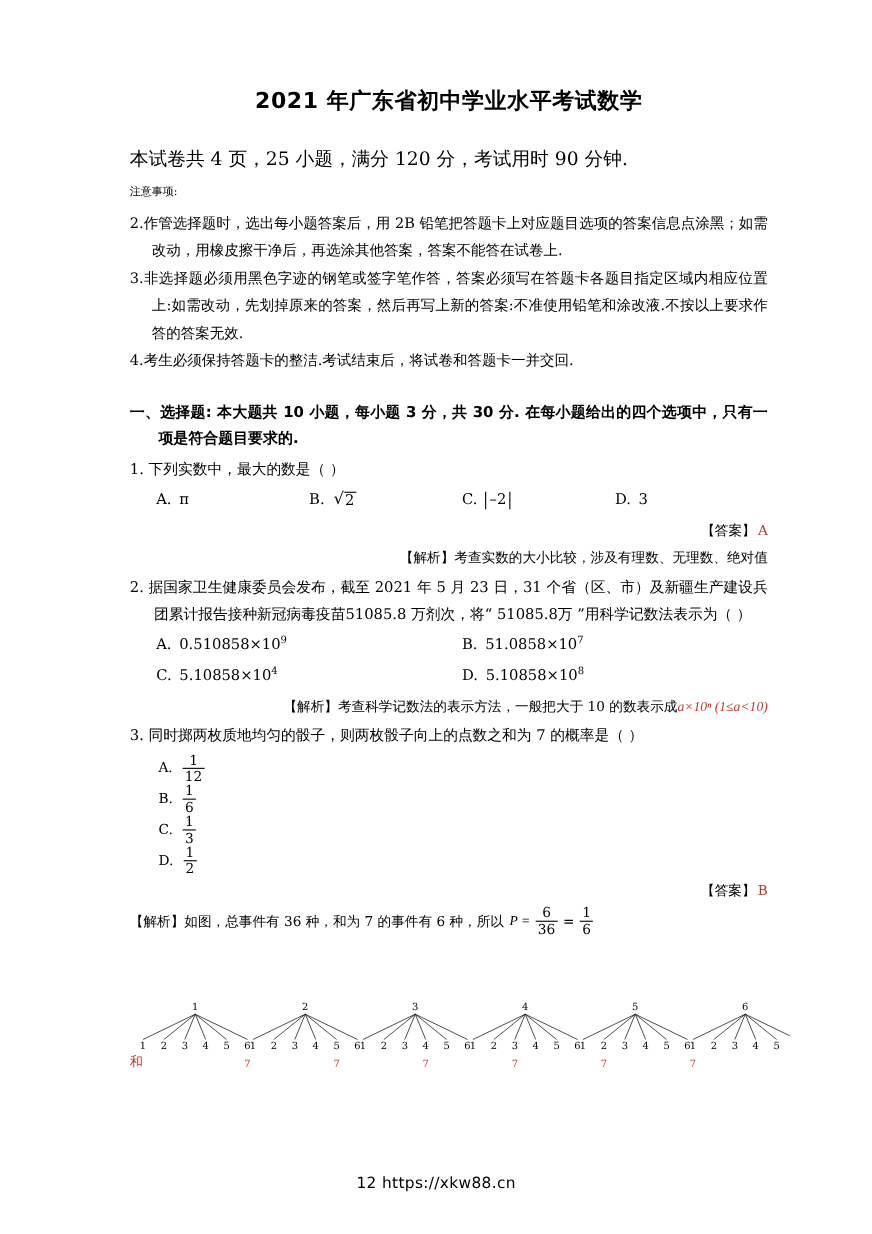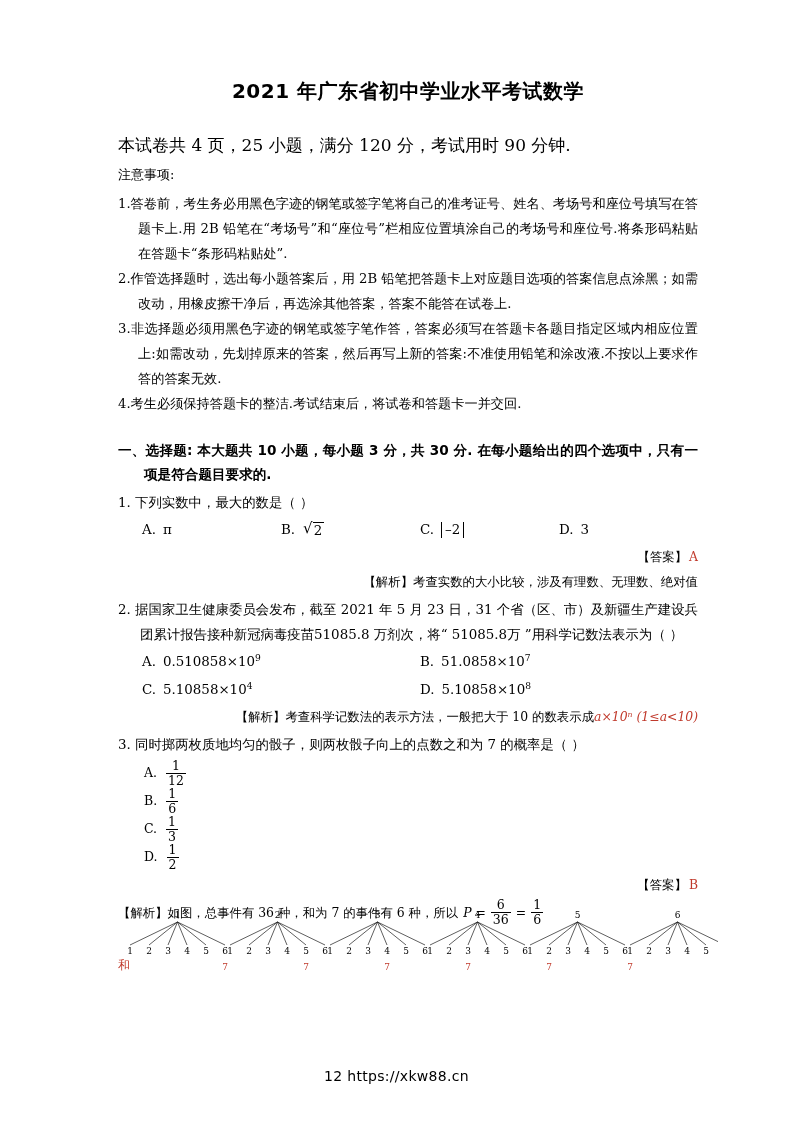--- a/index.html
+++ b/index.html
@@ -34,21 +34,21 @@
     letter-spacing: 0.5px;
     margin: 0 0 28px 0;
     font-family: "DejaVu Sans", "Liberation Sans", sans-serif;
   }
   .para {
     font-size: 17px;
     line-height: 24px;
     margin: 0 0 6px 0;
   }
   .notice-label {
-    font-size: 13px;
+    font-size: 10px;
     line-height: 24px;
     margin: 0 0 4px 0;
   }
   .notice-item {
     font-size: 13.2px;
     line-height: 25px;
     margin: 0;
     padding-left: 20px;
     text-indent: -20px;
     text-align: justify;
@@ -124,21 +124,21 @@
     line-height: 1.15;
   }
   .absbar {
     display: inline-block;
     border-left: 1px solid #000;
     border-right: 1px solid #000;
     padding: 0 3px;
     line-height: 1.25;
   }
   sup { font-size: 0.68em; vertical-align: super; line-height: 0; }
-  .ital { font-style: italic; }
+  .ital { font-style: italic; font-family: Liberation Serif, serif; }
   .tree-area {
     position: absolute;
     left: 118px;
     top: 902px;
     width: 600px;
     height: 85px;
   }
   .he-label {
     position: absolute;
     left: 0px;
@@ -164,21 +164,20 @@
 <div class="page">
 
   <div class="content">
 
     <div class="doc-title">2021 年广东省初中学业水平考试数学</div>
 
     <p class="para">本试卷共 4 页，25 小题，满分 120 分，考试用时 90 分钟.</p>
 
     <p class="notice-label">注意事项:</p>
 
-    <p class="notice-item">1.答卷前，考生务必用黑色字迹的钢笔或签字笔将自己的准考证号、姓名、考场号和座位号填写在答题卡上.用 2B 铅笔在“考场号”和“座位号”栏相应位置填涂自己的考场号和座位号.将条形码粘贴在答题卡“条形码粘贴处”.</p>
     <p class="notice-item">2.作管选择题时，选出每小题答案后，用 2B 铅笔把答题卡上对应题目选项的答案信息点涂黑；如需改动，用橡皮擦干净后，再选涂其他答案，答案不能答在试卷上.</p>
     <p class="notice-item">3.非选择题必须用黑色字迹的钢笔或签字笔作答，答案必须写在答题卡各题目指定区域内相应位置上:如需改动，先划掉原来的答案，然后再写上新的答案:不准使用铅笔和涂改液.不按以上要求作答的答案无效.</p>
     <p class="notice-item">4.考生必须保持答题卡的整洁.考试结束后，将试卷和答题卡一并交回.</p>
 
     <p class="section-head">一、选择题: 本大题共 10 小题，每小题 3 分，共 30 分. 在每小题给出的四个选项中，只有一项是符合题目要求的.</p>
 
     
     <p class="q-stem"><span>1.</span> <span>下列实数中，最大的数是（        ）</span></p>
 
     <div class="opts four-col">

